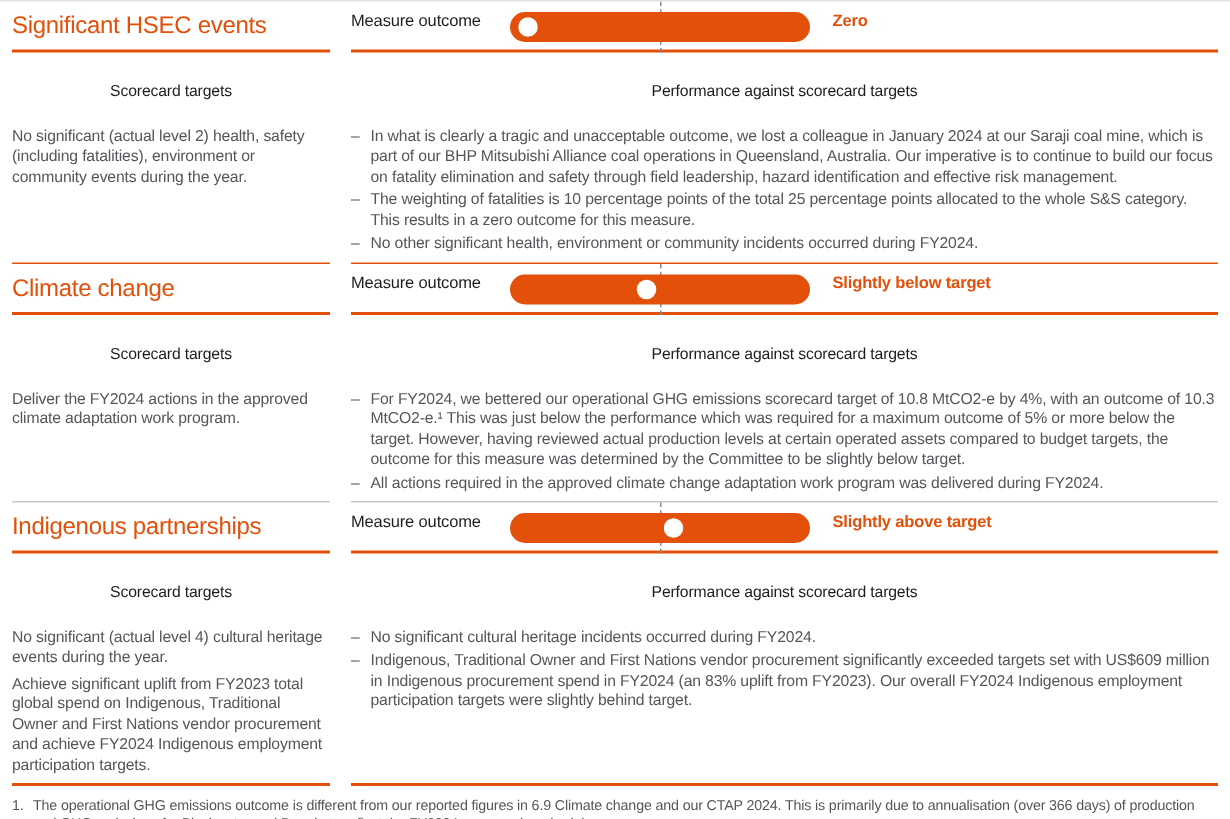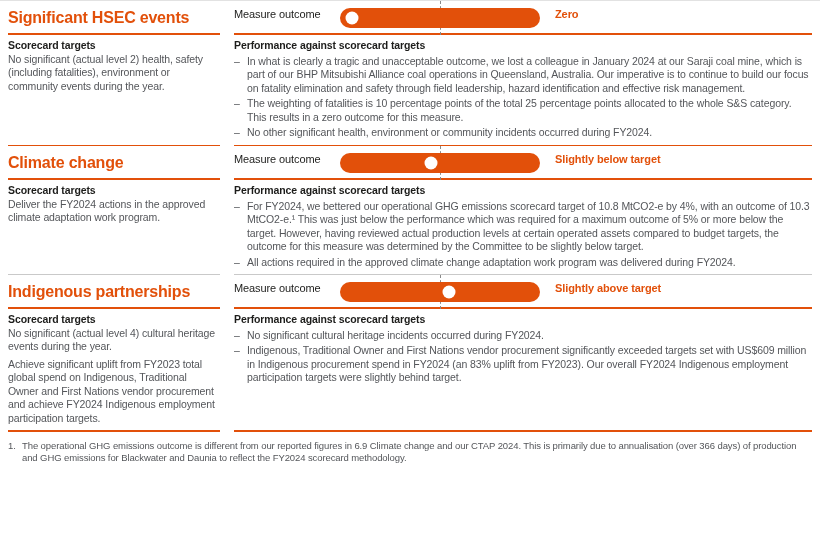--- a/index.html
+++ b/index.html
@@ -14,37 +14,37 @@
     width:820px;height:546px;overflow:hidden;
     padding:0 8px;
     border-top:1px solid #E2E2E2;
     font-family:"Liberation Sans","DejaVu Sans",sans-serif;
     color:var(--text-body);
   }
   .row{display:grid;grid-template-columns:212px 1fr;column-gap:14px;}
   
   .hdr-row{align-items:center;padding:7px 0 5px;}
   h2.sec-title{
-    margin:0;font-size:16px;font-weight:bold;color:var(--accent);
+    margin:0;font-size:16px;font-weight:normal;color:var(--accent);
     letter-spacing:-0.2px;white-space:nowrap;
   }
   .outcome{display:flex;}
   .mo-label{width:106px;flex:none;font-size:11px;color:var(--text-dark);letter-spacing:-0.1px;}
   .slider-wrap{position:relative;width:200px;height:20px;flex:none;}
   .dashline{position:absolute;left:50%;top:-7px;bottom:-7px;width:0;border-left:1px dashed #8A8A8A;z-index:0;}
   .pill{position:absolute;inset:0;background:var(--accent);border-radius:10px;z-index:1;}
   .knob{position:absolute;top:50%;left:50%;width:13px;height:13px;background:#ffffff;border-radius:50%;transform:translate(-50%,-50%);}
   .status{margin-left:15px;font-size:11px;font-weight:bold;color:var(--accent);white-space:nowrap;letter-spacing:-0.1px;}
   
   .rule{height:2px;background:var(--accent);}
   .rule.end{height:1.5px;}
   .rule.gray{height:1px;background:var(--rule-gray);}
   
   .body-row{padding:4px 0 5px;}
-  h3.colhead{margin:0;font-size:10.5px;font-weight:bold;color:var(--text-dark);letter-spacing:-0.1px;line-height:13.5px;}
+  h3.colhead{margin:16px;font-size:10.5px;font-weight:normal;color:var(--text-dark);letter-spacing:-0.1px;line-height:13.5px;text-align:center;}
   p.txt{margin:0;font-size:10.5px;line-height:13.5px;letter-spacing:-0.1px;}
   .col-left p.txt + p.txt{margin-top:4px;}
   .bullet{display:flex;margin-top:2px;}
   .bullet .b-dash{width:13px;flex:none;font-size:10.5px;line-height:13.5px;}
   .bullet p.txt{flex:1;}
   
   .commentary{padding:7px 0 8px;font-size:11px;letter-spacing:-0.1px;color:var(--text-body);}
   
   .footnote{display:flex;padding-top:8px;font-size:9.5px;line-height:12px;letter-spacing:-0.1px;color:var(--text-body);}
   .fn-num{width:14px;flex:none;}

